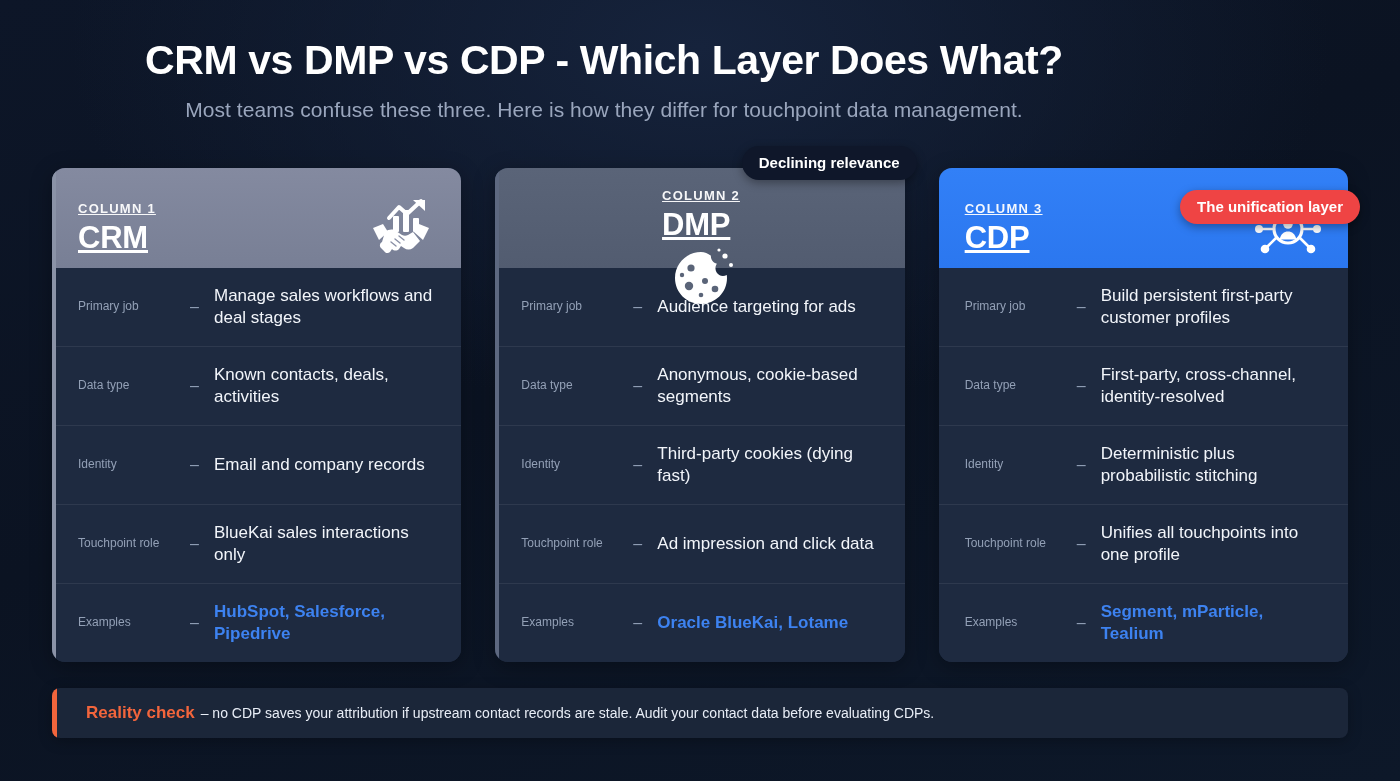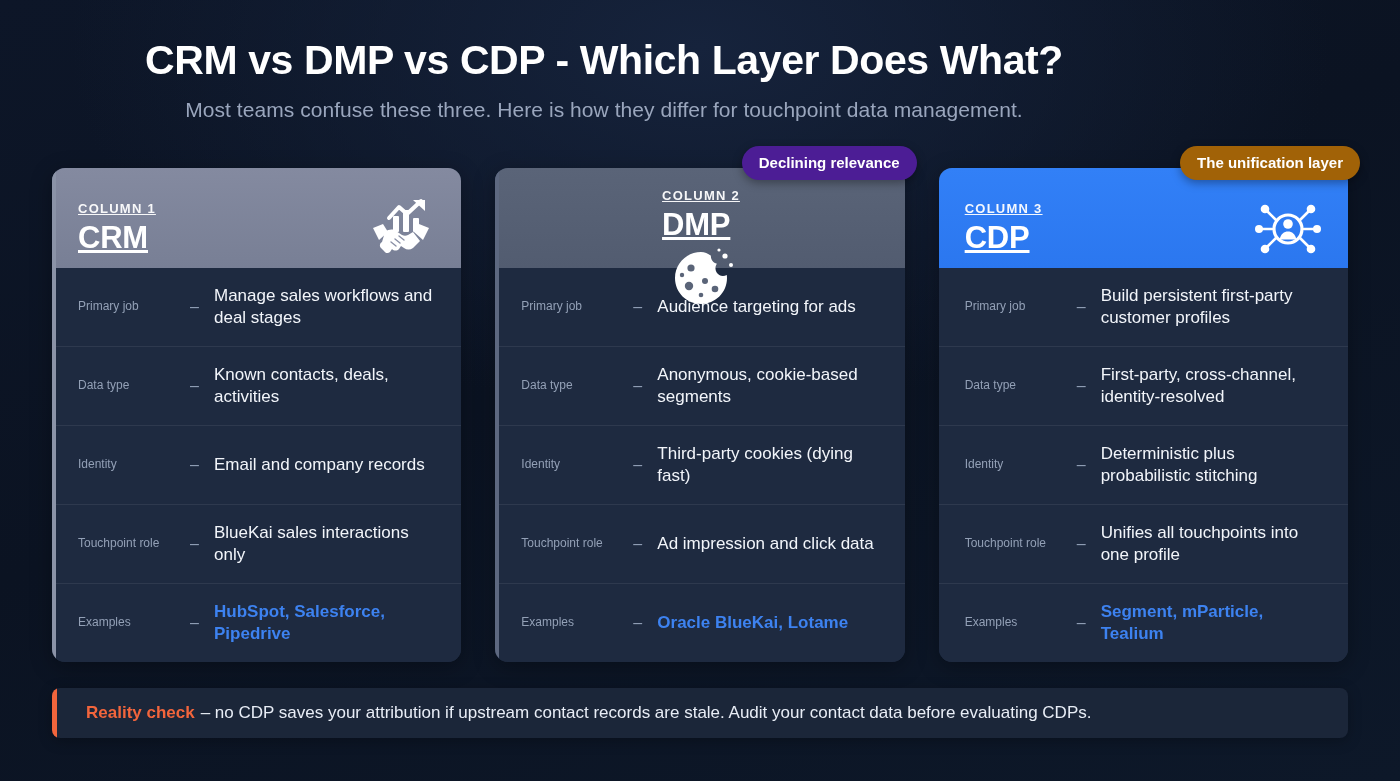--- a/index.html
+++ b/index.html
@@ -82,22 +82,22 @@
   .head-icon svg { width:100%; height:100%; display:block; }
 
   
   .badge {
     position:absolute; top:-22px; right:-12px;
     padding:8px 17px 9px; border-radius:20px;
     font-size:15px; font-weight:700; color:#ffffff;
     white-space:nowrap; z-index:6;
     box-shadow:0 3px 10px rgba(0,0,0,0.35);
   }
-  .badge-orange { background:#4c1d95; }
-  .badge-green  { background:#a16207; }
+  .badge-orange { background:#0f172a; }
+  .badge-green  { background:#ef4444;margin-top:44px; }
 
   
   .rows { flex:1 1 auto; display:flex; flex-direction:column; }
   .row {
     flex:1 1 0;
     display:flex; align-items:center;
     padding:0 22px 0 26px;
     border-top:1px solid rgba(255,255,255,0.075);
     min-height:0;
   }
@@ -118,21 +118,21 @@
     display:flex; align-items:center;
     padding-left:34px; padding-right:18px;
     box-shadow:0 3px 14px rgba(0,0,0,0.25);
     overflow:hidden;
   }
   .reality::before {
     content:""; position:absolute; left:0; top:0; bottom:0; width:5px;
     background:#f2653c;
   }
   .reality-label { color:#f2653c; font-weight:700; font-size:17px; }
-  .reality-text  { color:#e8edf6; font-size:17px; margin-left:6px; }
+  .reality-text  { color:#e8edf6; font-size:14px; margin-left:6px; }
 </style>
 </head>
 <body>
 
 <div class="page">
 
   <div class="hdr">
     <div class="hdr-title">CRM vs DMP vs CDP - Which Layer Does What?</div>
     <div class="hdr-sub">Most teams confuse these three. Here is how they differ for touchpoint data management.</div>
   </div>

